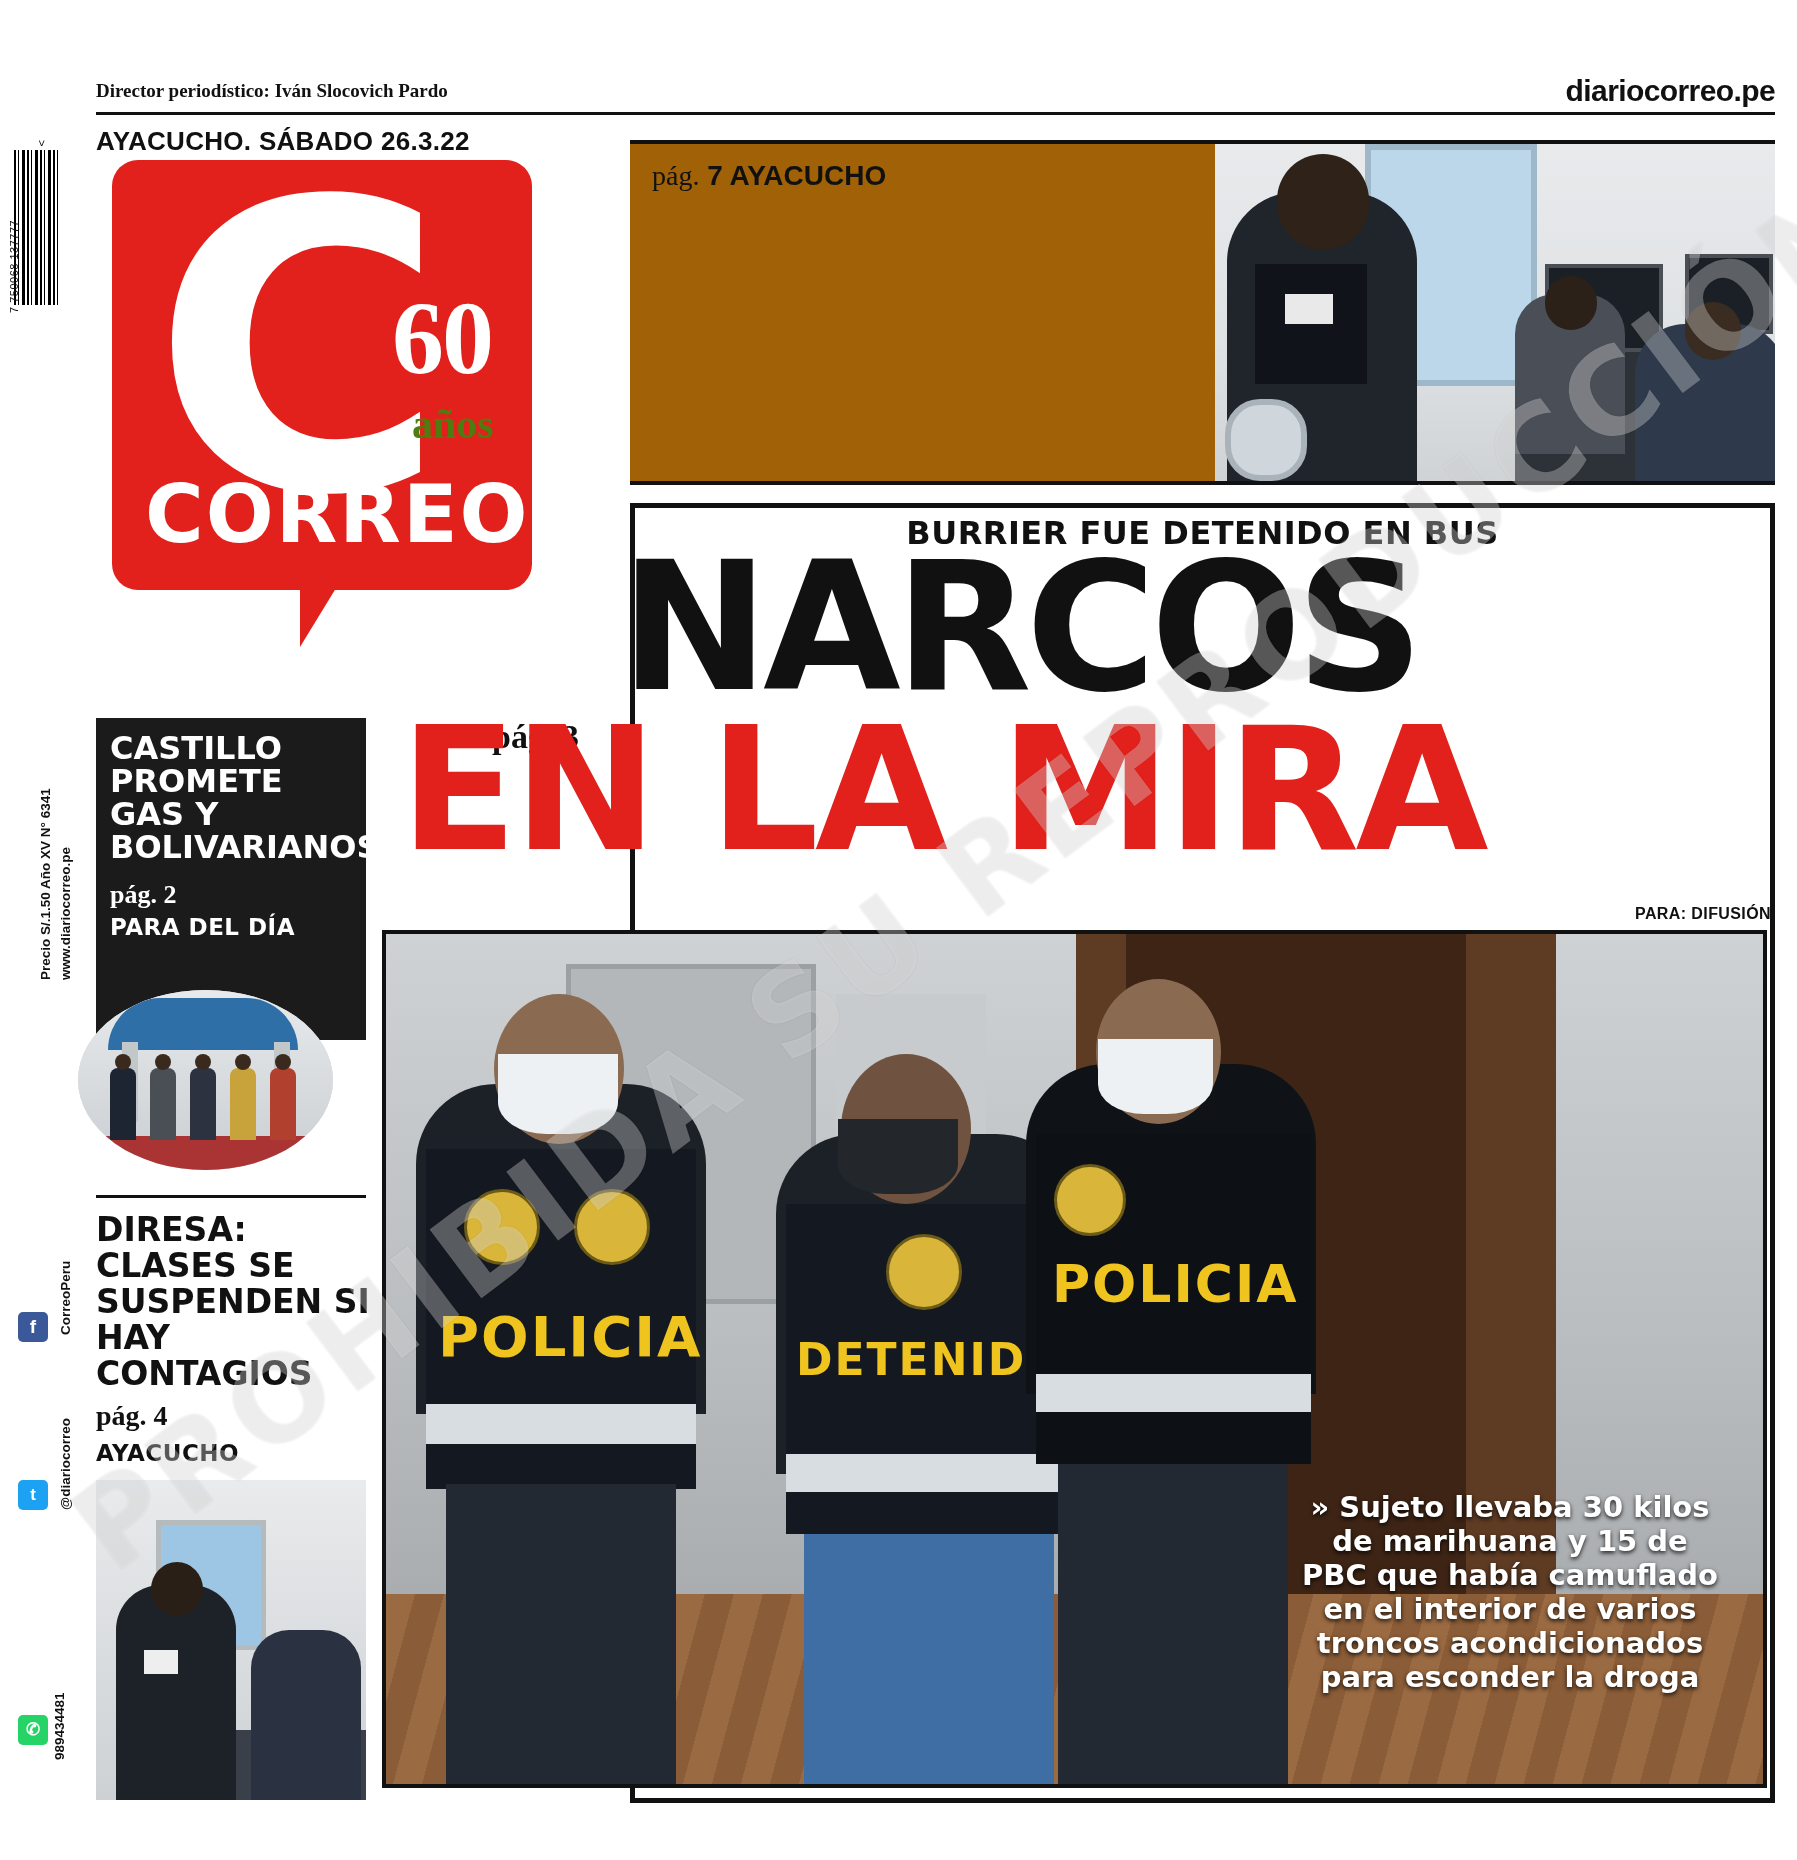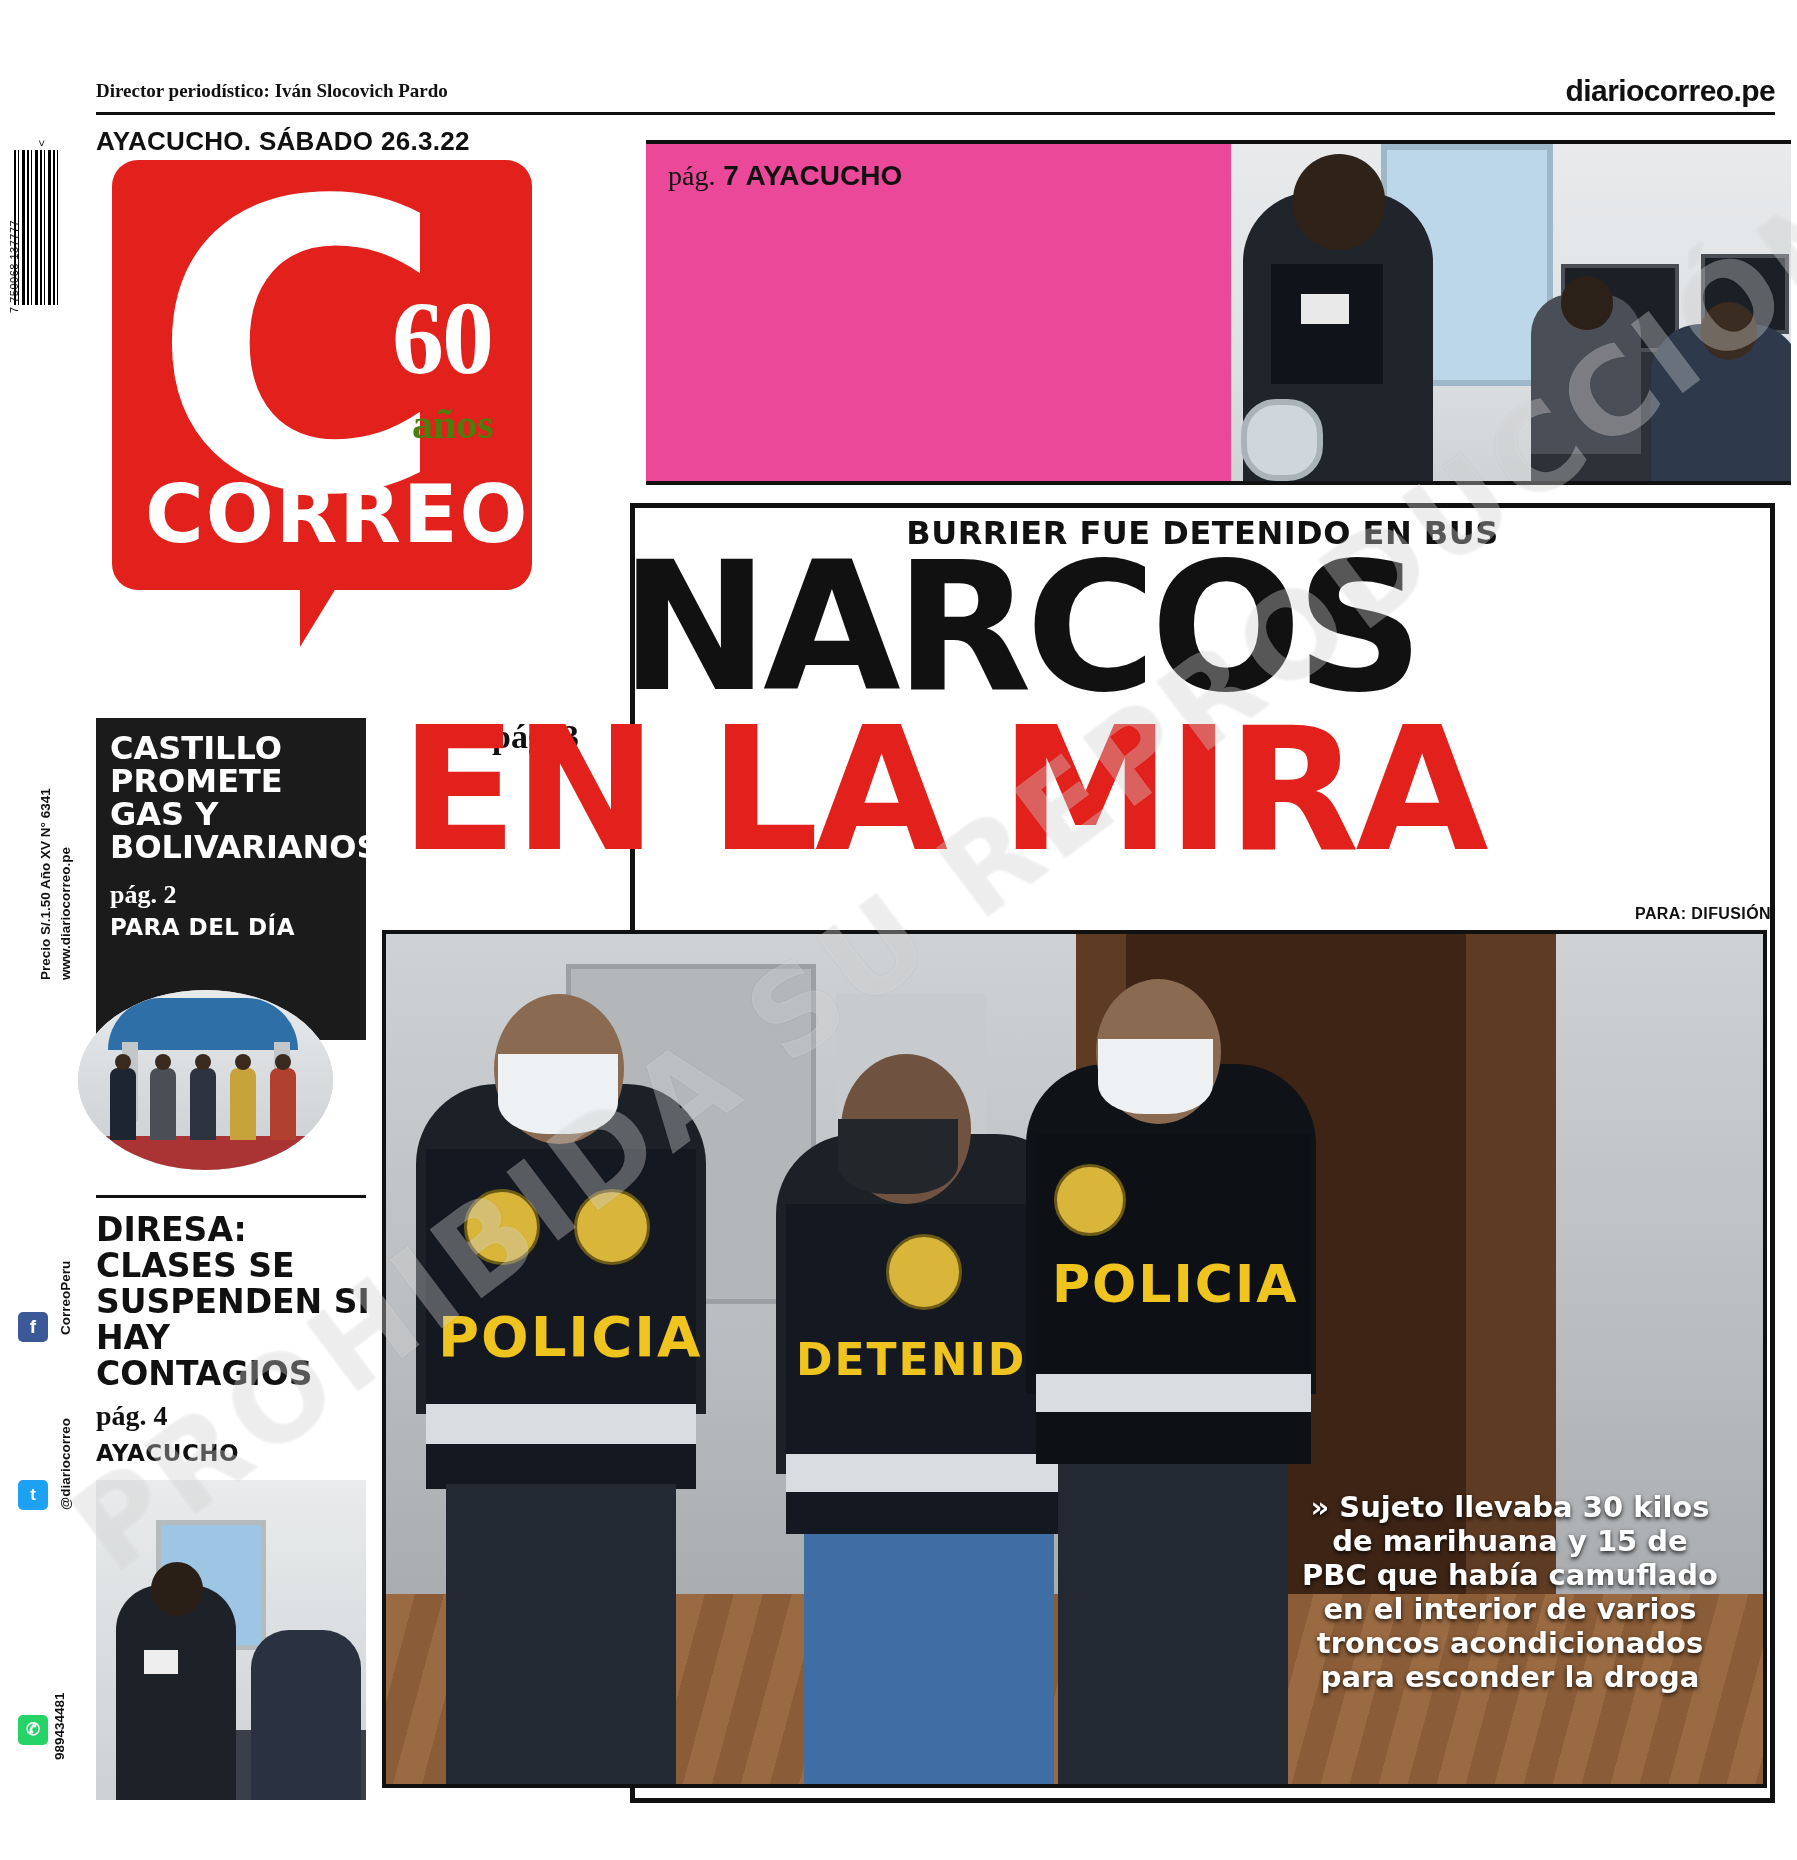--- a/index.html
+++ b/index.html
@@ -163,23 +163,23 @@
     font-size: 80px;
     font-weight: bold;
     color: #fff;
     letter-spacing: 2px;
     font-family: "DejaVu Sans", sans-serif;
   }
 
   
   .promo {
     position: absolute;
-    left: 646px; top: 140px;
+    left: 630px; top: 140px;
     width: 1145px; height: 345px;
-    background: #ec4899;
+    background: #a16207;
     border-top: 4px solid #111;
     border-bottom: 4px solid #111;
     box-sizing: border-box;
   }
   .promo-kicker {
     position: absolute;
     left: 22px; top: 16px;
     font-size: 28px;
     font-weight: bold;
   }

